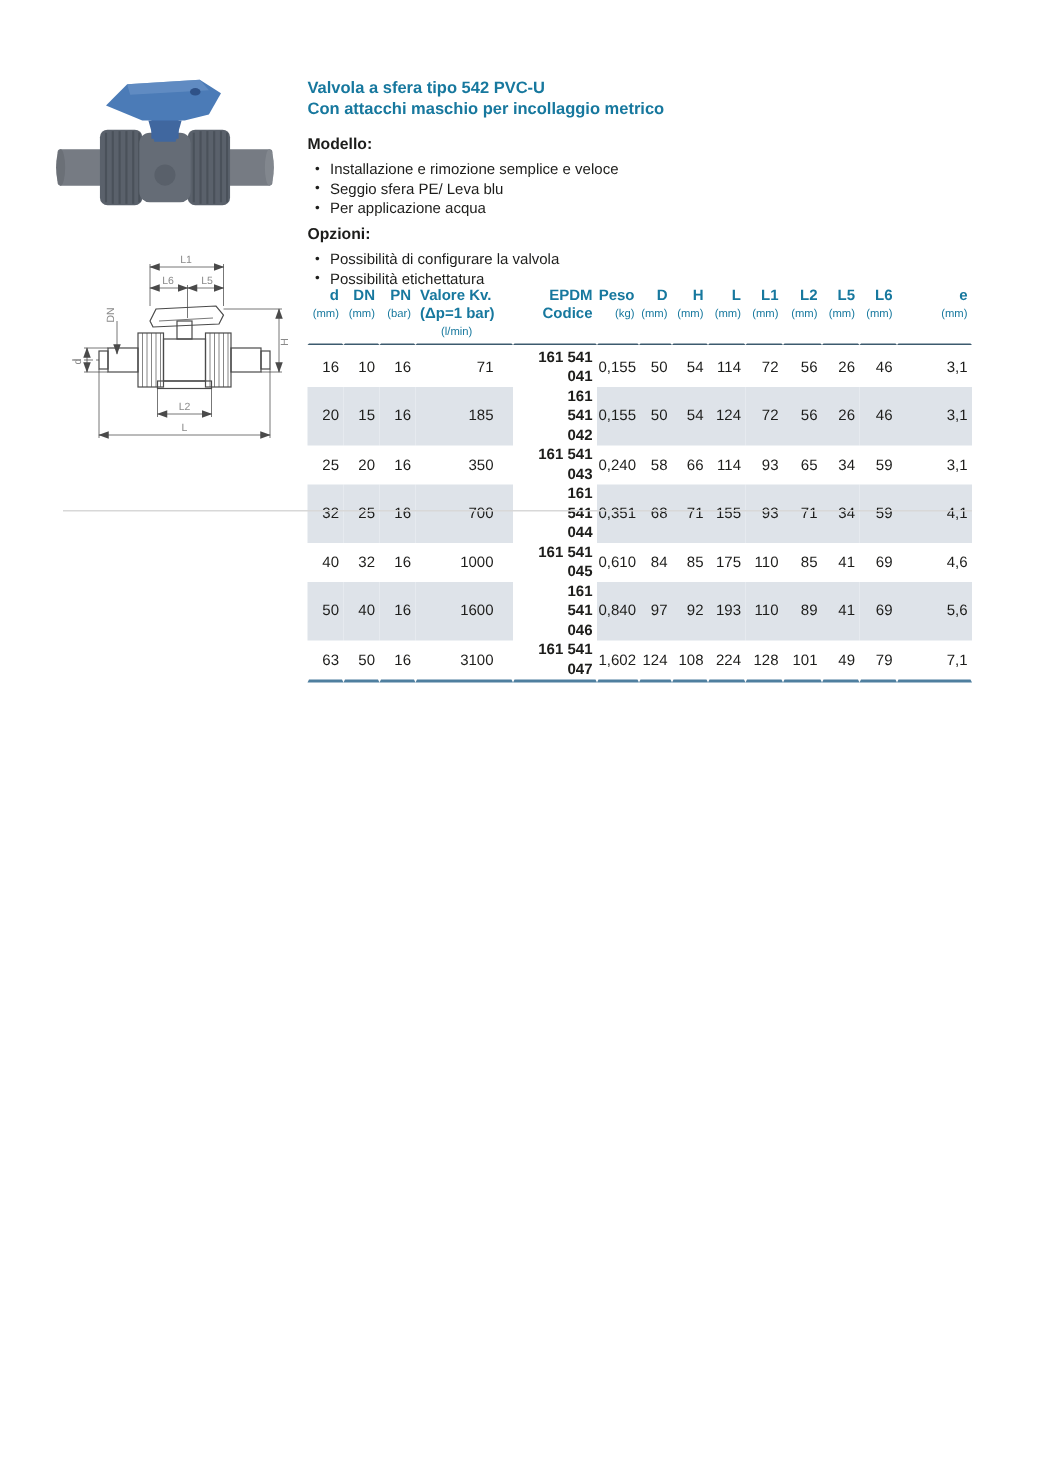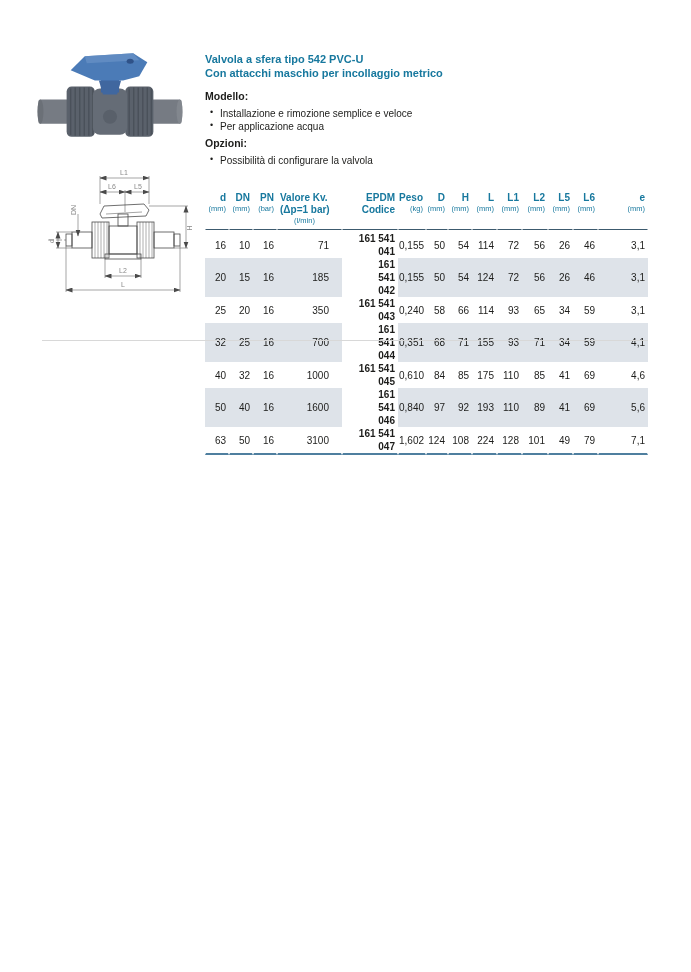--- a/index.html
+++ b/index.html
@@ -107,25 +107,27 @@
 
   <div class="title">
     <div>Valvola a sfera tipo 542 PVC-U</div>
     <div>Con attacchi maschio per incollaggio metrico</div>
   </div>
 
   <div class="desc">
     <div class="sec-head">Modello:</div>
     <ul>
       <li>Installazione e rimozione semplice e veloce</li>
+      <li>Seggio sfera PE/ Leva blu</li>
       <li>Per applicazione acqua</li>
     </ul>
     <div class="sec-head">Opzioni:</div>
     <ul>
       <li>Possibilità di configurare la valvola</li>
+      <li>Possibilità etichettatura</li>
     </ul>
   </div>
 
   <svg class="diagram" viewBox="0 0 156 134">
     <defs>
       <marker id="arr" markerWidth="8" markerHeight="8" refX="6.5" refY="2.5" orient="auto" markerUnits="userSpaceOnUse">
         <path d="M0,0 L7,2.5 L0,5 Z" fill="#4a4a4a"></path>
       </marker>
       <marker id="arrS" markerWidth="8" markerHeight="8" refX="0.5" refY="2.5" orient="auto" markerUnits="userSpaceOnUse">
         <path d="M7,0 L0,2.5 L7,5 Z" fill="#4a4a4a"></path>

